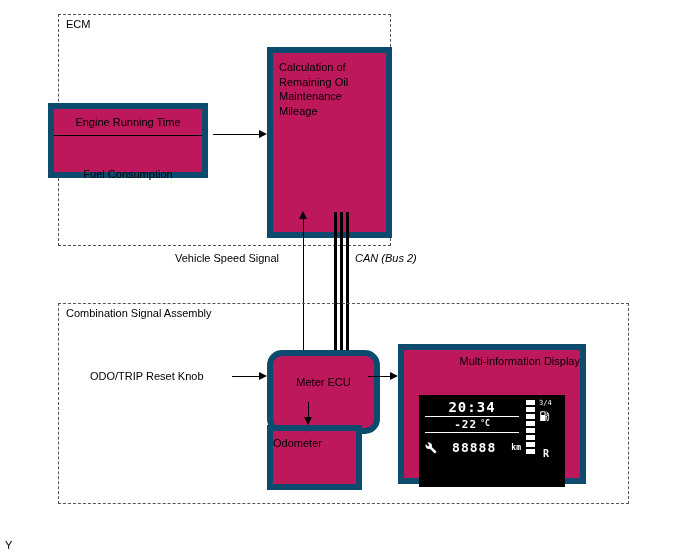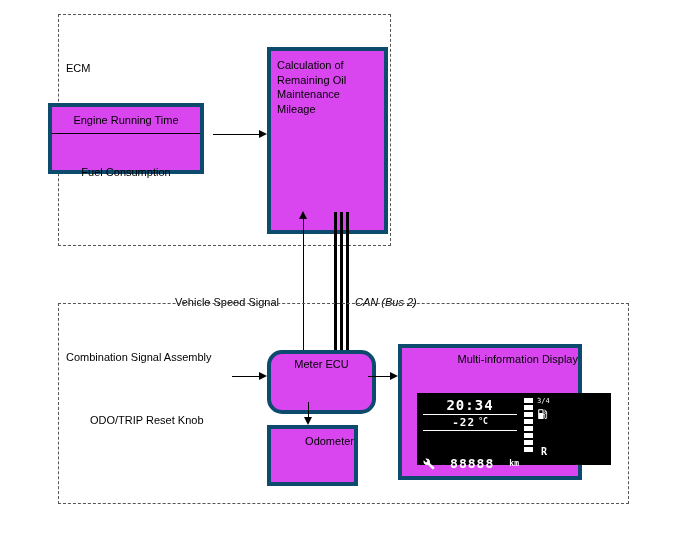--- a/index.html
+++ b/index.html
@@ -1,30 +1,30 @@
 <!DOCTYPE html>
 <html><head>
 <meta charset="utf-8">
 <style>
   html,body{margin:0;padding:0;background:#fff;}
   .canvas{position:relative;width:688px;height:560px;background:#fff;
           font-family:"Liberation Sans","DejaVu Sans",sans-serif;font-size:11px;color:#000;overflow:hidden;}
   .dashed-box{position:absolute;border:1px dashed #555;background:transparent;}
-  .solid-box{position:absolute;border:4px solid #0c4a6e;background:#d946ef;}
+  .solid-box{position:absolute;border:6px solid #0c4a6e;background:#be185d;}
   .hline{position:absolute;height:1px;background:#000;}
   .vline{position:absolute;width:1px;background:#000;}
   .busline{position:absolute;width:3px;background:#000;}
   .arrow-right{position:absolute;width:0;height:0;border-top:4px solid transparent;border-bottom:4px solid transparent;border-left:8px solid #000;}
   .arrow-up{position:absolute;width:0;height:0;border-left:4px solid transparent;border-right:4px solid transparent;border-bottom:8px solid #000;}
   .arrow-down{position:absolute;width:0;height:0;border-left:4px solid transparent;border-right:4px solid transparent;border-top:8px solid #000;}
-  .group-label{position:absolute;padding:0 2px;white-space:nowrap;margin-top:44px;}
+  .group-label{position:absolute;padding:0 2px;white-space:nowrap;}
   .screen{position:absolute;background:#000;}
   .seg7{font-family:"DejaVu Sans Mono",monospace;font-weight:bold;color:#fff;}
   .lcd-row{position:absolute;left:6px;width:94px;text-align:center;border-bottom:1px solid #fff;padding-bottom:1px;}
-  .lcd-bottom{position:absolute;left:6px;top:45px;width:96px;display:flex;align-items:center;justify-content:space-between;margin-top:18px;}
+  .lcd-bottom{position:absolute;left:6px;top:45px;width:96px;display:flex;align-items:center;justify-content:space-between;}
   .gauge{position:absolute;display:flex;flex-direction:column;}
   .gauge-seg{width:100%;height:5px;background:#fff;margin-bottom:2px;}
   .tinywhite{position:absolute;color:#fff;font-size:7px;font-family:"DejaVu Sans Mono",monospace;}
 </style>
 </head>
 <body>
 
 <div class="canvas">
 
   <div class="dashed-box" style="left:58px;top:14px;width:331px;height:230px;"></div>
@@ -46,42 +46,42 @@
   <div class="group-label" style="left:173px;top:252px;">Vehicle Speed Signal</div>
 
   <div class="busline" style="left:334px;top:212px;height:138px;"></div>
   <div class="busline" style="left:340px;top:212px;height:138px;"></div>
   <div class="busline" style="left:346px;top:212px;height:138px;"></div>
   <div class="group-label" style="left:353px;top:252px;font-style:italic;">CAN (Bus 2)</div>
 
   <div class="dashed-box" style="left:58px;top:303px;width:569px;height:199px;"></div>
   <div class="group-label" style="left:64px;top:307px;">Combination Signal Assembly</div>
 
-  <div class="solid-box" style="left:267px;top:350px;width:101px;height:52px;border-radius:15px;text-align:center;padding-top:4px;">
+  <div class="solid-box" style="left:267px;top:350px;width:101px;height:52px;border-radius:15px;text-align:center;padding-top:20px;">
     <span>Meter ECU</span>
   </div>
 
   <div class="group-label" style="left:88px;top:370px;">ODO/TRIP Reset Knob</div>
   <div class="hline" style="left:232px;top:376px;width:28px;"></div>
   <div class="arrow-right" style="left:259px;top:372px;"></div>
 
   <div class="hline" style="left:368px;top:376px;width:23px;"></div>
   <div class="arrow-right" style="left:390px;top:372px;"></div>
 
   <div class="vline" style="left:308px;top:402px;height:16px;"></div>
   <div class="arrow-down" style="left:304px;top:417px;"></div>
 
-  <div class="solid-box" style="left:267px;top:425px;width:83px;height:47px;text-align:right;padding-top:6px;">
+  <div class="solid-box" style="left:267px;top:425px;width:83px;height:47px;text-align:left;padding-top:6px;">
     <span>Odometer</span>
   </div>
 
   <div class="solid-box" style="left:398px;top:344px;width:176px;height:128px;">
     <div style="position:absolute;left:0;top:5px;width:100%;text-align:right;">Multi-information Display</div>
 
-    <div class="screen" style="left:15px;top:45px;width:146px;height:72px;padding-left:48px;">
+    <div class="screen" style="left:15px;top:45px;width:146px;height:92px;">
 
       <div class="lcd-row seg7" style="top:4px;font-size:14px;letter-spacing:1px;">20:34</div>
 
       <div class="lcd-row" style="top:23px;">
         <span class="seg7" style="font-size:11px;letter-spacing:1px;">-22</span>
         <span class="seg7" style="font-size:8px;vertical-align:2px;">°C</span>
       </div>
 
       <div class="lcd-bottom">
         <span style="display:inline-flex;">

